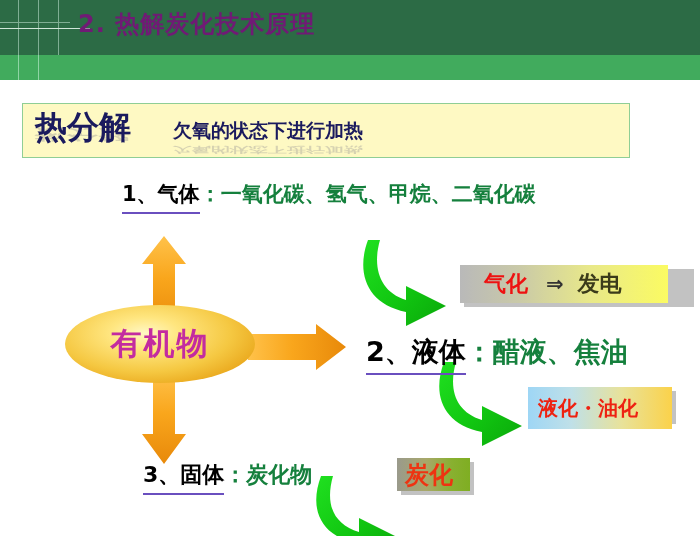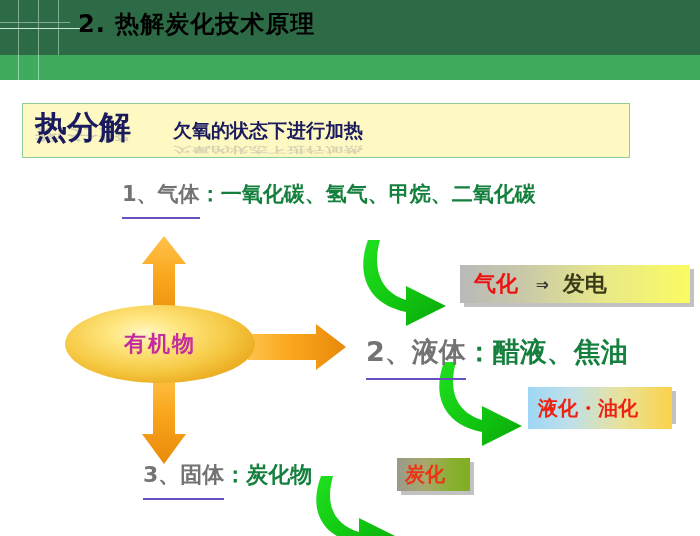--- a/index.html
+++ b/index.html
@@ -33,21 +33,21 @@
   }
   .hdr-light {
     position: absolute; left: 0; top: 55px;
     width: 700px; height: 25px;
     background: #41ab5d;
   }
   .hdr-title {
     position: absolute; left: 78px; top: 8px;
     font-family: "DejaVu Sans", "Liberation Sans", sans-serif;
     font-size: 24px; font-weight: bold;
-    color: #000000;
+    color: #701a75;
     letter-spacing: 1px;
     white-space: nowrap;
   }
 
   
   .banner {
     position: absolute; left: 22px; top: 103px;
     width: 608px; height: 55px;
     background: #fef9c3;
     border: 1px solid #8fce95;
@@ -89,75 +89,74 @@
   }
 
   
   .row {
     position: absolute;
     white-space: nowrap;
     font-family: "DejaVu Sans", "Liberation Sans", sans-serif;
     font-weight: bold;
   }
   .lbl-num {
-    color: #737373;
+    color: #000000;
     border-bottom: 2px solid #6a4fbf;
-    padding-bottom: 11px;
+    padding-bottom: 6px;
   }
   .lbl-body { color: #15803d; }
 
   
   .ellipse {
     position: absolute; left: 65px; top: 305px;
     width: 190px; height: 78px;
     border-radius: 50%;
     background: radial-gradient(ellipse at 42% 36%, #fff7c4 0%, #ffe680 22%, #f5c842 55%, #e8a317 82%, #d99216 100%);
   }
   .ellipse-label {
     position: absolute; left: 0; top: 0;
     width: 190px; height: 78px;
     display: flex; align-items: center; justify-content: center;
     font-family: "DejaVu Sans", "Liberation Sans", sans-serif;
-    font-size: 22px; font-weight: bold;
+    font-size: 31px; font-weight: bold;
     color: #c32ba0;
     letter-spacing: 2px;
   }
 
   
   .chip {
     position: absolute;
     display: flex; align-items: center;
     font-family: "DejaVu Sans", "Liberation Sans", sans-serif;
     font-weight: bold;
     white-space: nowrap;
   }
   .chip-gas {
-    left: 460px; top: 265px; width: 230px; height: 38px;
+    left: 460px; top: 265px; width: 208px; height: 38px;
     background: linear-gradient(to right, #b9b9b9 0%, #c9c9a8 28%, #e8e88a 62%, #fbfb62 100%);
-    padding-left: 14px;
+    padding-left: 24px;
     font-size: 22px;
-    font-family: Liberation Mono, monospace;
   }
   .chip-gas .c-red { color: #ee1111; }
   .chip-gas .c-arr { color: #333333; margin: 0 14px 0 18px; font-size: 21px; }
   .chip-gas .c-dark { color: #3b3b1a; }
 
   .chip-liq {
     left: 528px; top: 387px; width: 144px; height: 42px;
     background: linear-gradient(to right, #9ed6f5 0%, #bfe0e8 30%, #e8e29a 65%, #fbd24a 100%);
     padding-left: 10px;
     font-size: 20px;
     color: #ee2211;
   }
 
   .chip-car {
     left: 397px; top: 458px; width: 73px; height: 33px;
     background: linear-gradient(to right, #9a9a8c 0%, #a8a86a 40%, #88b030 75%, #7fae22 100%);
     padding-left: 8px;
-    font-size: 20px;
+    font-size: 24px;
     color: #ee3311;
   }
   .chip-shadow {
     position: absolute;
     background: rgba(120,120,120,0.45);
   }
 
   svg.layer {
     position: absolute; left: 0; top: 0;
     width: 700px; height: 536px;

